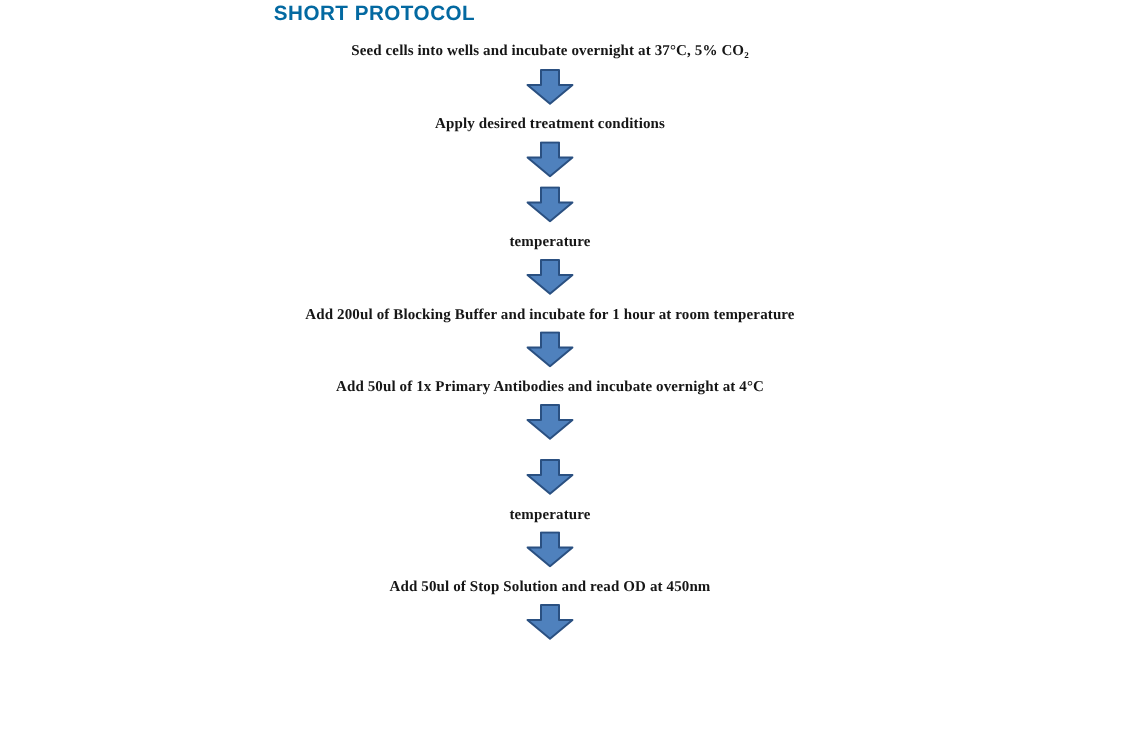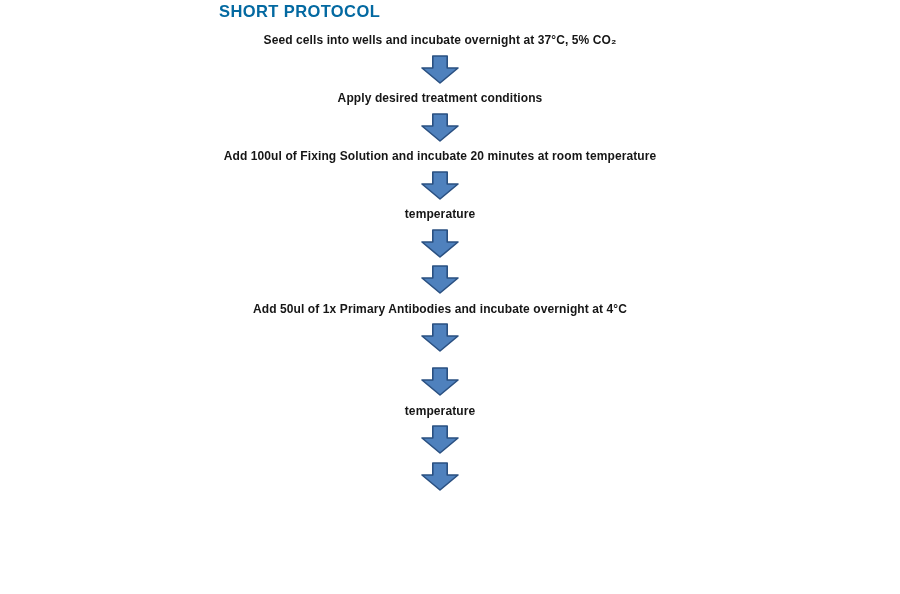--- a/index.html
+++ b/index.html
@@ -26,20 +26,21 @@
   }
   .flow {
     position: absolute;
     top: 33px;
     left: 130px;
     width: 620px;
     display: flex;
     flex-direction: column;
     align-items: center;
     gap: 7.5px;
+    font-family: Liberation Serif, serif;
   }
   .step {
     font-size: 12px;
     font-weight: bold;
     color: #161616;
     text-align: center;
     line-height: 14px;
     letter-spacing: 0.1px;
   }
   .step .step-line {
@@ -67,36 +68,36 @@
     </svg>
   </div>
     <div class="step">
       <div class="step-line">Apply desired treatment conditions</div>
     </div>
     <div class="arrow">
     <svg width="38" height="29" viewBox="0 0 38 29" xmlns="http://www.w3.org/2000/svg">
       <polygon points="11.8,1 26.2,1 26.2,13 37,13 19,28 1,13 11.8,13" stroke-width="1.6" stroke-linejoin="round" fill="#4F81BD" stroke="#2A5081"></polygon>
     </svg>
   </div>
-    <div class="step">
-      <div class="step-line">Add 100ul of Fixing Solution and incubate 20 minutes at room temperature</div>
-    </div>
     <div class="arrow">
     <svg width="38" height="29" viewBox="0 0 38 29" xmlns="http://www.w3.org/2000/svg">
       <polygon points="11.8,1 26.2,1 26.2,13 37,13 19,28 1,13 11.8,13" stroke-width="1.6" stroke-linejoin="round" fill="#4F81BD" stroke="#2A5081"></polygon>
     </svg>
   </div>
     <div class="step">
       <div class="step-line">temperature</div>
     </div>
     <div class="arrow">
     <svg width="38" height="29" viewBox="0 0 38 29" xmlns="http://www.w3.org/2000/svg">
       <polygon points="11.8,1 26.2,1 26.2,13 37,13 19,28 1,13 11.8,13" stroke-width="1.6" stroke-linejoin="round" fill="#4F81BD" stroke="#2A5081"></polygon>
     </svg>
   </div>
+    <div class="step">
+      <div class="step-line">Add 200ul of Blocking Buffer and incubate for 1 hour at room temperature</div>
+    </div>
     <div class="arrow">
     <svg width="38" height="29" viewBox="0 0 38 29" xmlns="http://www.w3.org/2000/svg">
       <polygon points="11.8,1 26.2,1 26.2,13 37,13 19,28 1,13 11.8,13" stroke-width="1.6" stroke-linejoin="round" fill="#4F81BD" stroke="#2A5081"></polygon>
     </svg>
   </div>
     <div class="step">
       <div class="step-line">Add 50ul of 1x Primary Antibodies and incubate overnight at 4°C</div>
     </div>
     <div class="arrow">
     <svg width="38" height="29" viewBox="0 0 38 29" xmlns="http://www.w3.org/2000/svg">
@@ -111,18 +112,21 @@
     </svg>
   </div>
     <div class="step">
       <div class="step-line">temperature</div>
     </div>
     <div class="arrow">
     <svg width="38" height="29" viewBox="0 0 38 29" xmlns="http://www.w3.org/2000/svg">
       <polygon points="11.8,1 26.2,1 26.2,13 37,13 19,28 1,13 11.8,13" stroke-width="1.6" stroke-linejoin="round" fill="#4F81BD" stroke="#2A5081"></polygon>
     </svg>
   </div>
+    <div class="step">
+      <div class="step-line">Add 50ul of Stop Solution and read OD at 450nm</div>
+    </div>
     <div class="arrow">
     <svg width="38" height="29" viewBox="0 0 38 29" xmlns="http://www.w3.org/2000/svg">
       <polygon points="11.8,1 26.2,1 26.2,13 37,13 19,28 1,13 11.8,13" stroke-width="1.6" stroke-linejoin="round" fill="#4F81BD" stroke="#2A5081"></polygon>
     </svg>
   </div>
   </div>
 
 </body></html>

